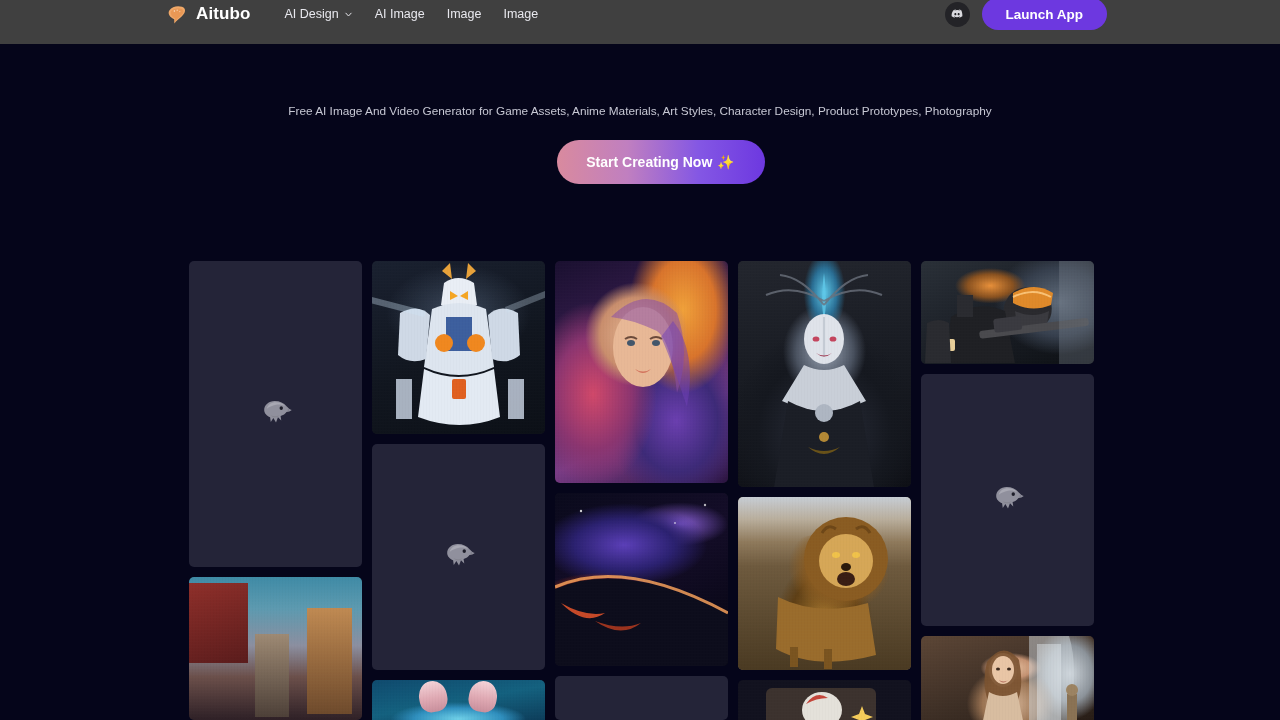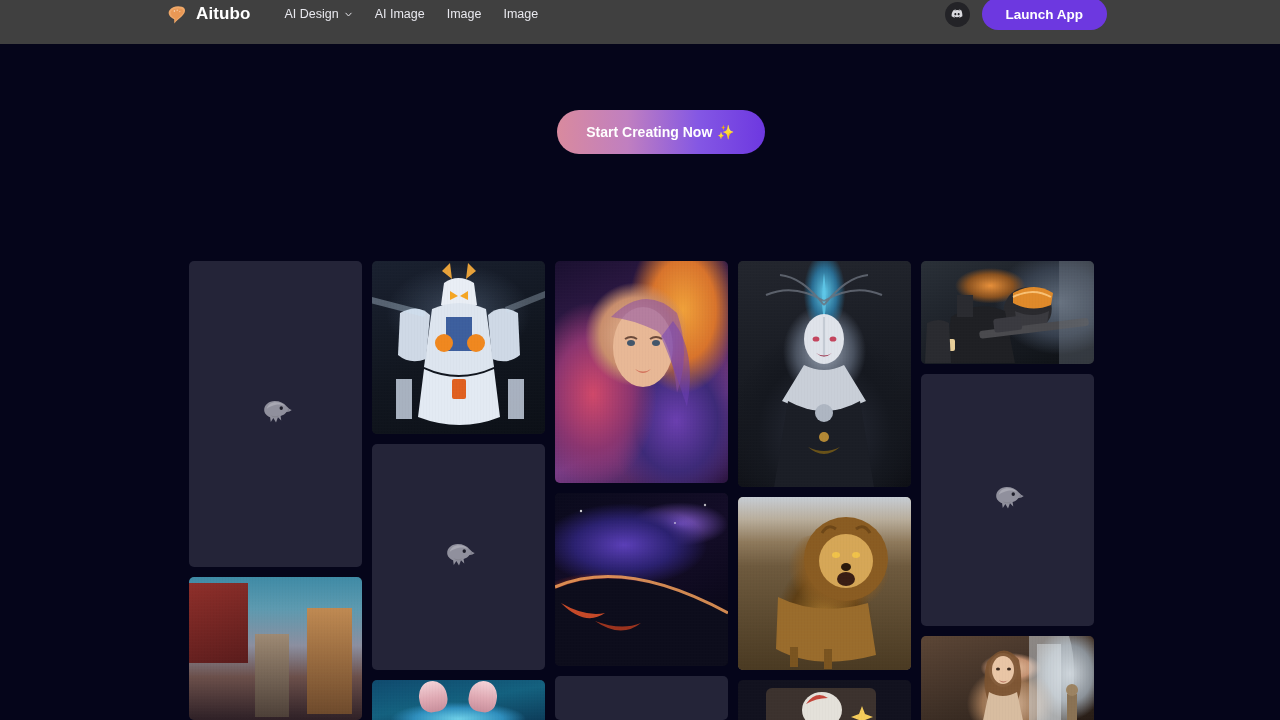--- a/index.html
+++ b/index.html
@@ -217,20 +217,21 @@
     <div class="discord-btn">
       <svg viewBox="0 0 24 24" aria-hidden="true">
         <path d="M19.3 5.6a16 16 0 0 0-4-1.2l-.2.4a12 12 0 0 1 3.5 1.7 14 14 0 0 0-12-.1 12 12 0 0 1 3.5-1.6l-.2-.4a16 16 0 0 0-4 1.2C3.2 9.1 2.5 12.6 2.8 16a16 16 0 0 0 4.9 2.4l.6-1a10 10 0 0 1-1.6-.8l.4-.3a11 11 0 0 0 9.8 0l.4.3a10 10 0 0 1-1.6.8l.6 1a16 16 0 0 0 4.9-2.4c.4-4-.7-7.4-1.9-10.4ZM9.2 14.2c-1 0-1.7-.9-1.7-1.9s.8-1.9 1.7-1.9 1.8.9 1.7 1.9c0 1-.8 1.9-1.7 1.9Zm5.6 0c-1 0-1.7-.9-1.7-1.9s.8-1.9 1.7-1.9 1.8.9 1.7 1.9c0 1-.7 1.9-1.7 1.9Z" fill="#d9d9de"></path>
       </svg>
     </div>
     <button class="launch-btn">Launch App</button>
   </div>
 </div>
 
 <div class="hero">
+  <p class="hero-sub">Free AI Image And Video Generator for Game Assets, Anime Materials, Art Styles, Character Design, Product Prototypes, Photography</p>
   <div class="cta-wrap">
     <button class="cta-btn">
       <span>Start Creating Now</span>
       <span>✨</span>
     </button>
   </div>
 </div>
 
 <div class="gallery">
 

